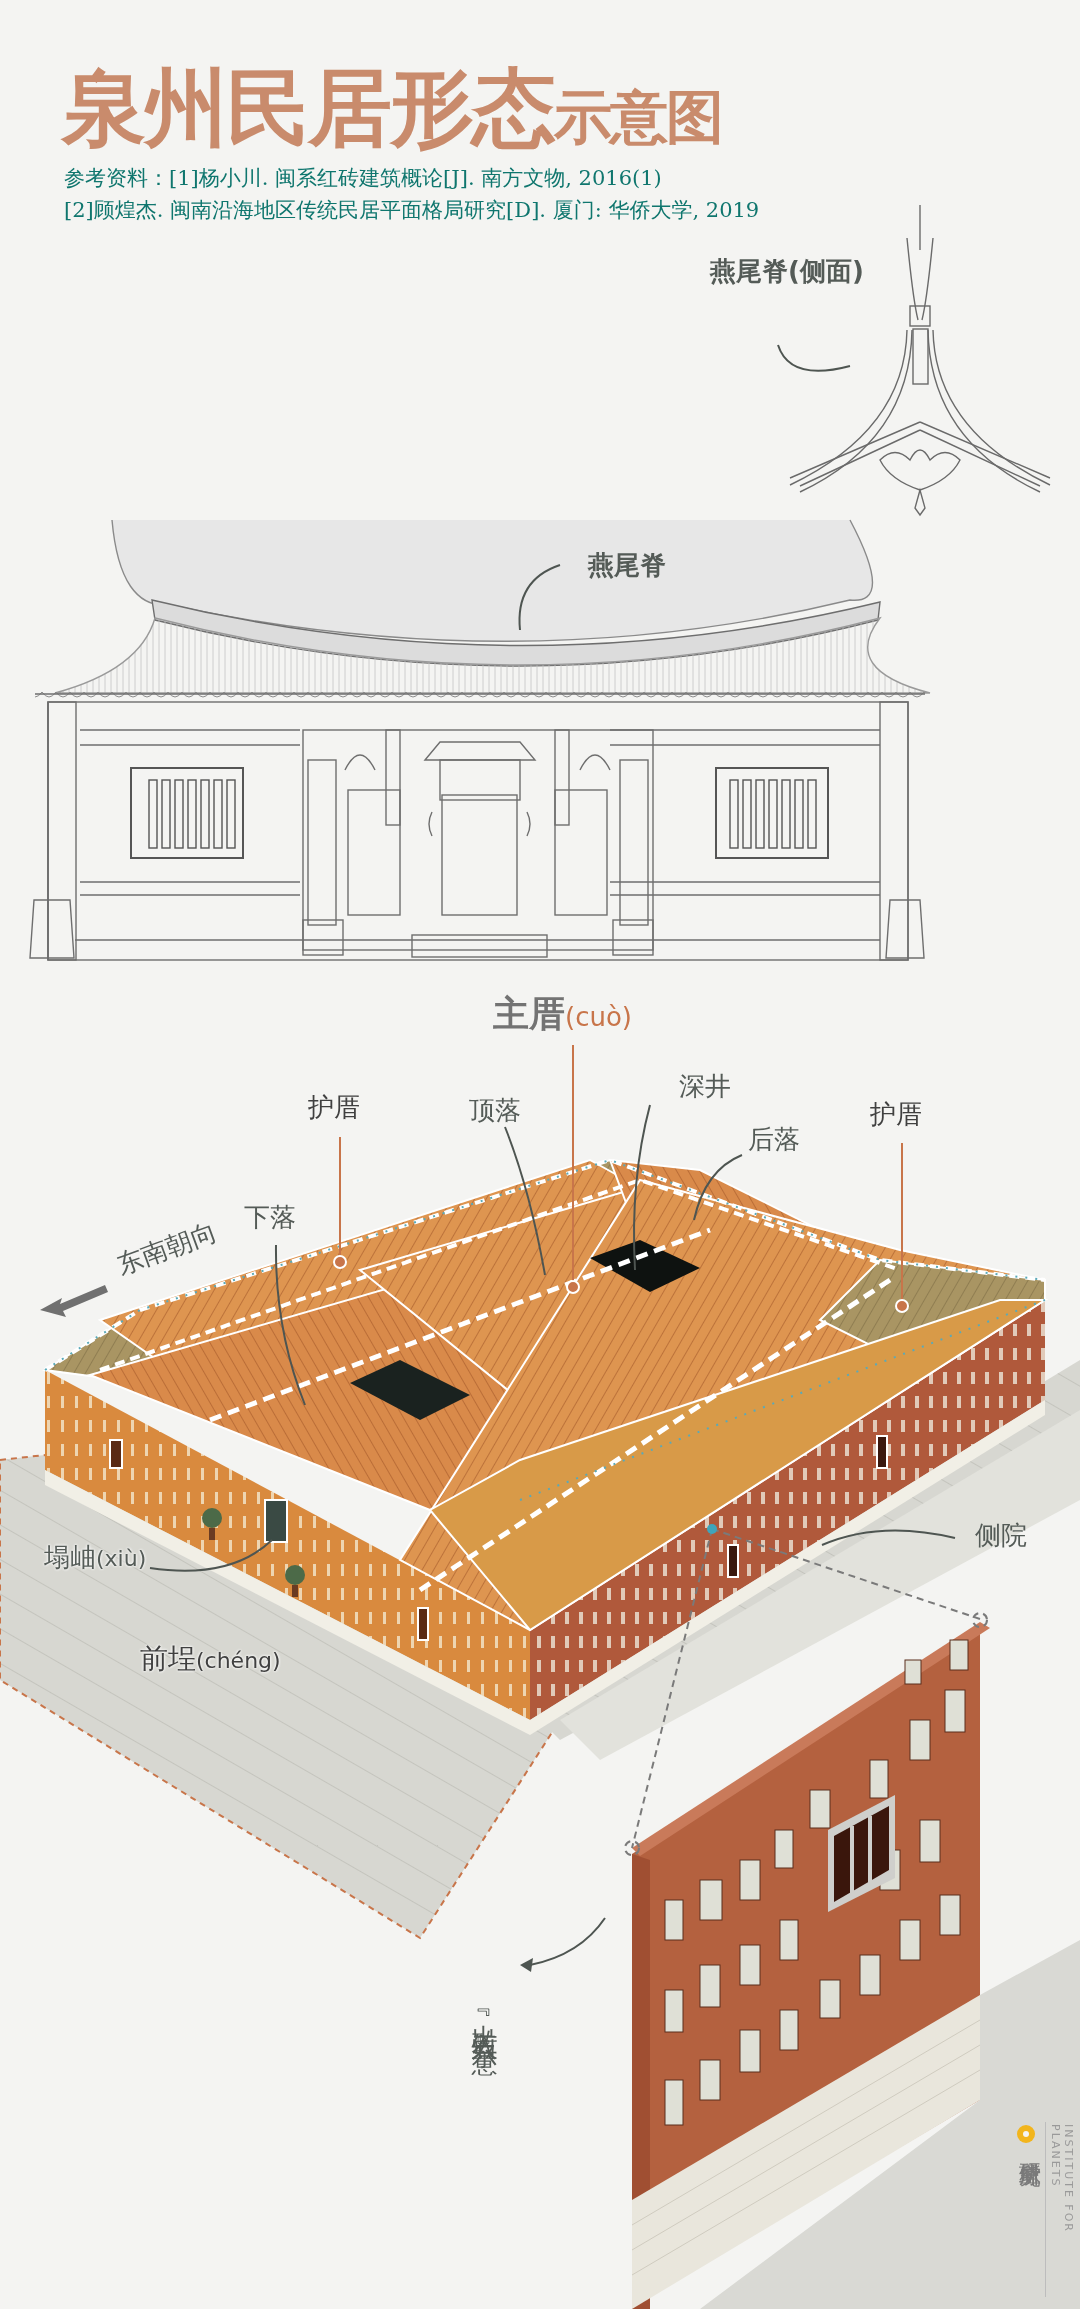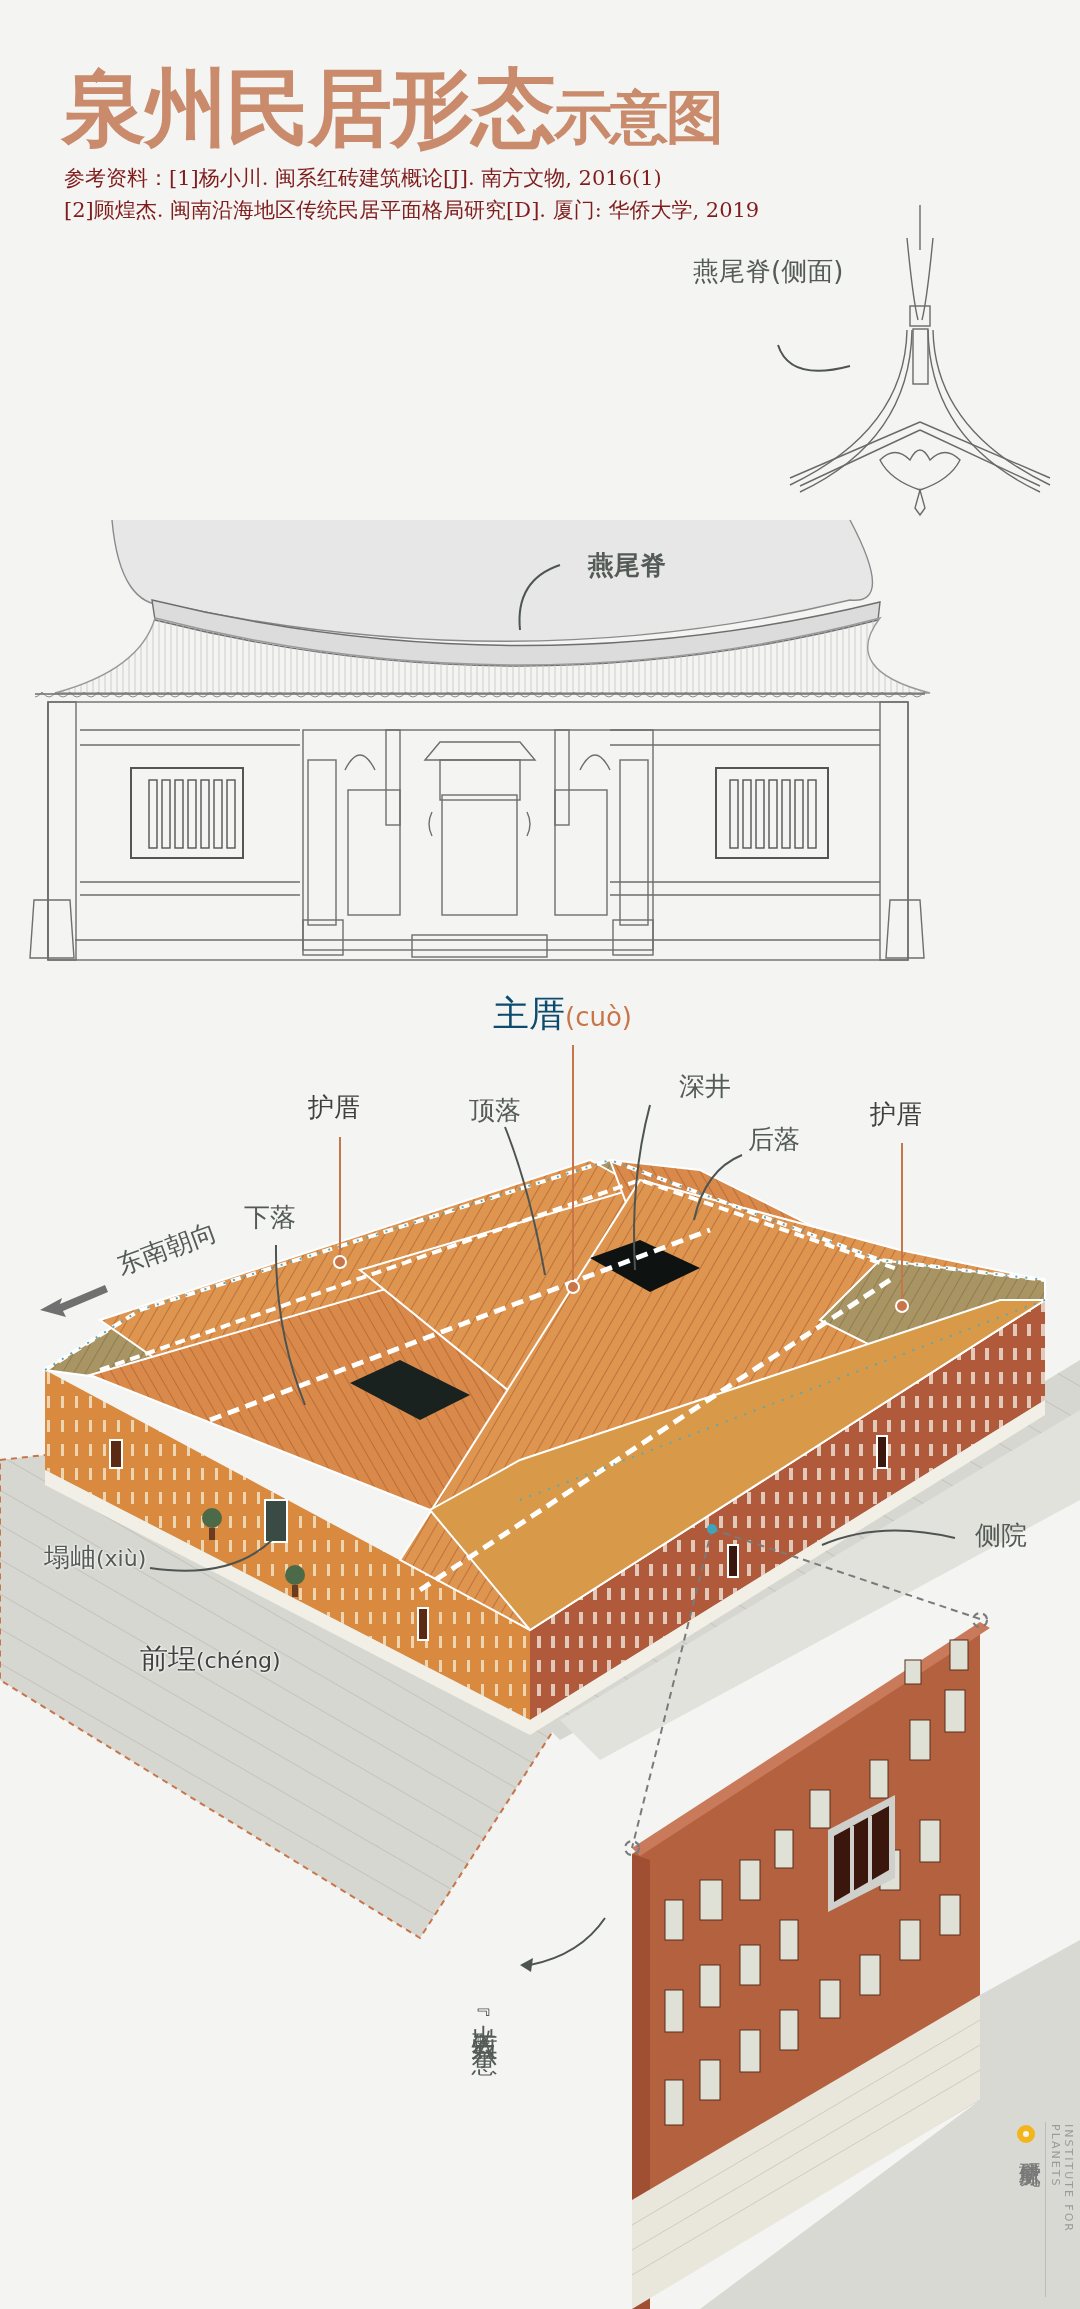--- a/index.html
+++ b/index.html
@@ -1,21 +1,21 @@
 <!DOCTYPE html>
 <html><head>
 <meta charset="utf-8">
 <style>
   html,body{margin:0;padding:0;}
   body{width:1080px;height:2309px;background:#f4f4f2;position:relative;overflow:hidden;font-family:"DejaVu Sans","Liberation Sans",sans-serif;}
   .abs{position:absolute;}
   .title{left:62px;top:52px;color:#c98b6c;font-family:"DejaVu Serif","Liberation Serif",serif;font-weight:bold;white-space:nowrap;letter-spacing:-2px;}
   .title .big{font-size:84px;}
   .title .small{font-size:58px;font-weight:bold;}
-  .ref{left:64px;color:#7f1d1d;font-family:"DejaVu Serif","Liberation Serif",serif;font-size:21px;white-space:nowrap;}
+  .ref{left:64px;color:#0f766e;font-family:"DejaVu Serif","Liberation Serif",serif;font-size:21px;white-space:nowrap;}
   .lbl{color:#545b57;font-size:26px;white-space:nowrap;}
   .lbl-o{color:#404040;font-size:26px;white-space:nowrap;}
   .pin{font-size:22px;}
   svg.full{position:absolute;left:0;top:0;}
   .vert{writing-mode:vertical-rl;}
   .logo{left:1015px;top:2120px;width:60px;height:180px;}
 </style>
 </head>
 <body>
 
@@ -268,25 +268,25 @@
     <path d="M276 1245 Q275 1330 305 1405"></path>
     <path d="M150 1568 Q230 1580 272 1540"></path>
     <path d="M955 1538 Q880 1520 822 1545"></path>
     <path d="M605 1918 Q580 1955 530 1965"></path>
   </g>
   <path d="M520 1965 L533 1958 L531 1972 Z" fill="#4e5551"></path>
 
   <path d="M40 1310 L62 1298 L60 1304 L105 1285 L108 1292 L63 1311 L66 1317 Z" fill="#707070"></path>
 </svg>
 
-<div class="abs lbl" style="left:693px;top:254px;font-weight:normal;text-align:center;">燕尾脊(侧面)</div>
+<div class="abs lbl" style="left:710px;top:254px;font-weight:bold;text-align:center;">燕尾脊(侧面)</div>
 <div class="abs lbl" style="left:588px;top:548px;font-weight:bold;">燕尾脊</div>
 
 <div class="abs" style="left:493px;top:990px;white-space:nowrap;">
-  <span style="color:#0c4a6e;font-size:36px;font-weight:normal;">主厝</span><span style="color:#c8754a;font-size:26px;">(cuò)</span>
+  <span style="color:#737373;font-size:36px;font-weight:bold;">主厝</span><span style="color:#c8754a;font-size:26px;">(cuò)</span>
 </div>
 <div class="abs lbl-o" style="left:308px;top:1090px;">护厝</div>
 <div class="abs lbl-o" style="left:870px;top:1097px;">护厝</div>
 <div class="abs lbl" style="left:469px;top:1093px;">顶落</div>
 <div class="abs lbl" style="left:679px;top:1069px;">深井</div>
 <div class="abs lbl" style="left:748px;top:1122px;">后落</div>
 <div class="abs lbl" style="left:244px;top:1200px;">下落</div>
 <div class="abs lbl" style="left:112px;top:1250px;transform:rotate(-20deg);transform-origin:left top;">东南朝向</div>
 
 <div class="abs" style="left:44px;top:1540px;white-space:nowrap;text-shadow:0 0 3px #fff,0 0 3px #fff;">

